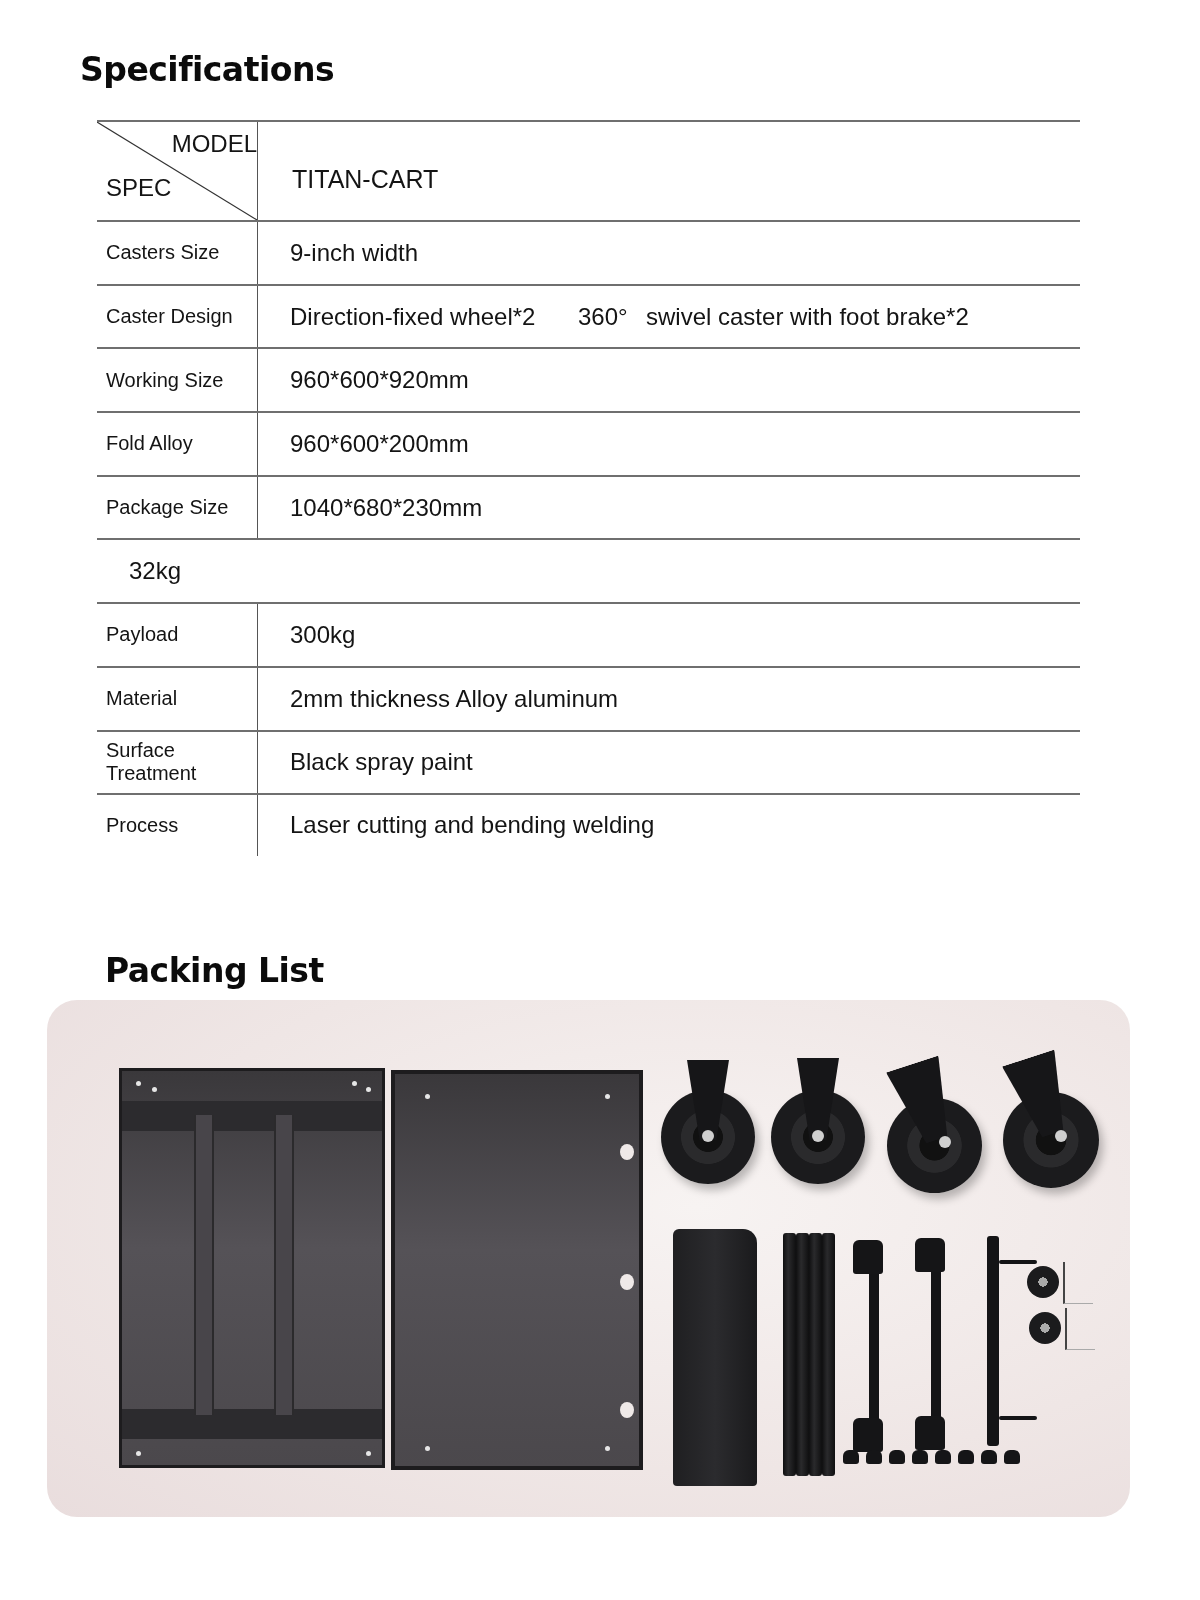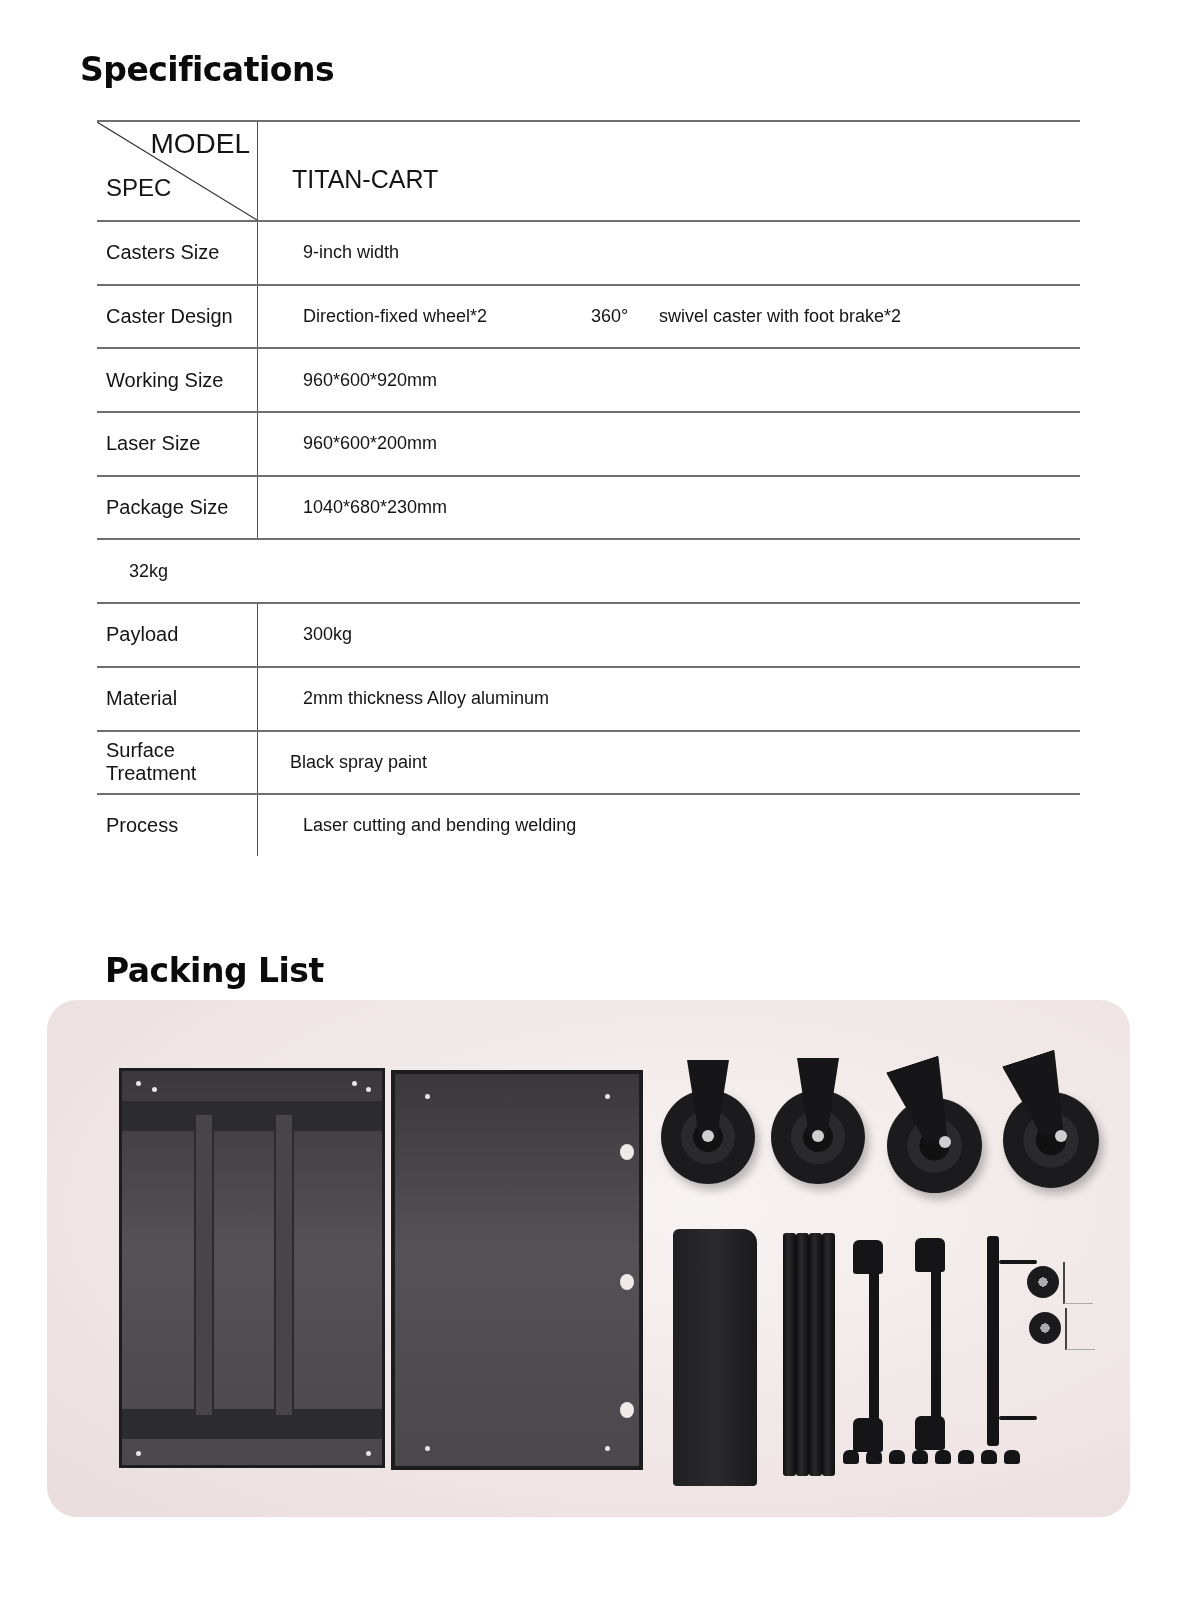--- a/index.html
+++ b/index.html
@@ -17,29 +17,29 @@
   
   .spec-table { position: absolute; left: 97px; top: 120px; width: 983px; }
   .row { display: flex; position: relative; border-top: 2px solid #6f6f6f; }
   .cell-label {
     width: 161px; border-right: 1.5px solid #555;
     display: flex; align-items: center; padding-left: 9px;
     font-size: 20px; color: #141414; line-height: 23px;
   }
   .cell-value {
     flex: 1; display: flex; align-items: center; padding-left: 32px;
-    font-size: 18px; color: #141414;
-  }
-  .row.h64 { height: 63.7px; gap: 13px; }
+    font-size: 24px; color: #141414;
+  }
+  .row.h64 { height: 63.7px; }
   .row.header { height: 100px; }
   .row.last { height: 63px; }
 
   .header .cell-label { position: relative; padding: 0; }
   .diag { position: absolute; left: 0; top: 0; width: 100%; height: 100%; }
-  .hdr-model { position: absolute; right: 7px; top: 10px; font-size: 28px; }
+  .hdr-model { position: absolute; right: 0; top: 10px; font-size: 24px; }
   .hdr-spec  { position: absolute; left: 9px; top: 54px; font-size: 24px; }
   .header .cell-value { font-size: 25px; padding-left: 34px; padding-top: 16px; }
 
   .cd-value { display: flex; gap: 0; }
   .cd-part1 { width: 288px; }
   .cd-deg { width: 68px; }
 
   
   .pack-frame {
     position: absolute; left: 47px; top: 1000px; width: 1083px; height: 517px;
@@ -105,21 +105,21 @@
       <span>swivel caster with foot brake*2</span>
     </div>
   </div>
 
   <div class="row h64">
     <div class="cell-label">Working Size</div>
     <div class="cell-value">960*600*920mm</div>
   </div>
 
   <div class="row h64">
-    <div class="cell-label">Laser Size</div>
+    <div class="cell-label">Fold Alloy</div>
     <div class="cell-value">960*600*200mm</div>
   </div>
 
   <div class="row h64">
     <div class="cell-label">Package Size</div>
     <div class="cell-value">1040*680*230mm</div>
   </div>
 
   <div class="row h64">
     <div class="cell-value">32kg</div>

